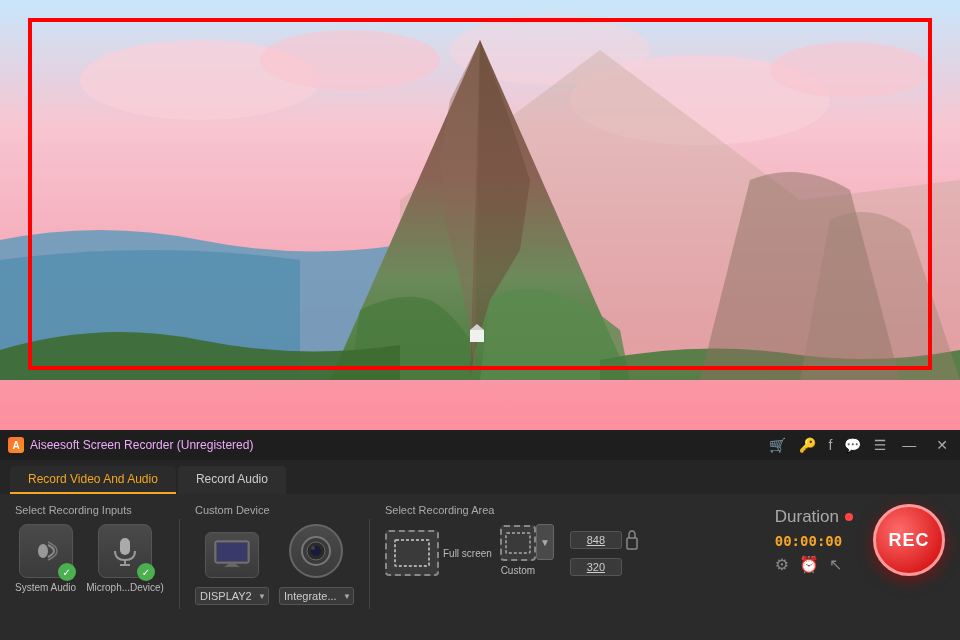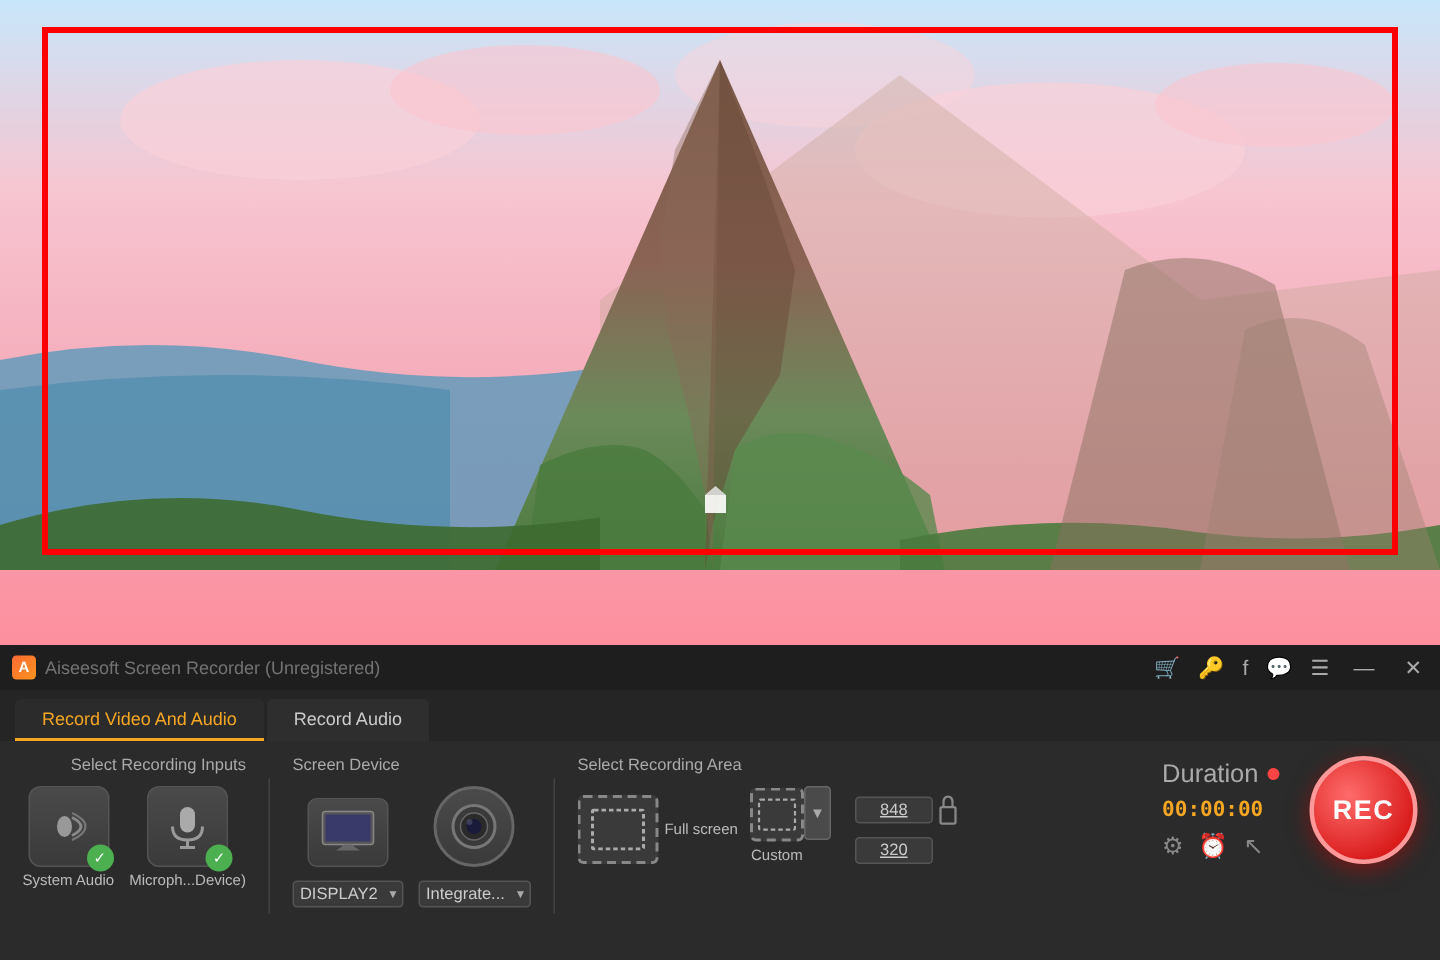--- a/index.html
+++ b/index.html
@@ -83,21 +83,21 @@
       border-radius: 3px;
       display: flex;
       align-items: center;
       justify-content: center;
       font-size: 10px;
       color: white;
       font-weight: bold;
     }
 
     .title-text {
-      color: #737373;
+      color: #f0abfc;
       font-size: 12px;
     }
 
     .title-bar-right {
       display: flex;
       align-items: center;
       gap: 12px;
     }
 
     .title-icon {
@@ -145,21 +145,21 @@
       align-items: flex-start;
       padding: 10px 15px;
       gap: 0;
       height: 140px;
     }
 
     
     .section {
       display: flex;
       flex-direction: column;
-      align-items: flex-end;
+      align-items: flex-start;
     }
 
     .section-label {
       color: #aaaaaa;
       font-size: 11px;
       margin-bottom: 8px;
       white-space: nowrap;
     }
 
     .section-row {
@@ -581,21 +581,21 @@
             <div class="green-check">✓</div>
           </div>
           <span class="device-label">Microph...Device)</span>
         </div>
       </div>
     </div>
 
     <div class="divider-v"></div>
 
     <div class="section screen-section">
-      <span class="section-label">Screen Device</span>
+      <span class="section-label">Custom Device</span>
       <div class="section-row">
 
         <div class="device-btn">
           <div class="monitor-icon">
             <svg width="38" height="32" viewBox="0 0 38 32">
               <rect x="2" y="2" width="34" height="22" rx="2" fill="#555" stroke="#888" stroke-width="1"></rect>
               <rect x="4" y="4" width="30" height="18" fill="#3a3a6a"></rect>
               <path d="M14,26 L16,24 L22,24 L24,26 L27,28 L11,28 Z" fill="#666"></path>
             </svg>
           </div>

